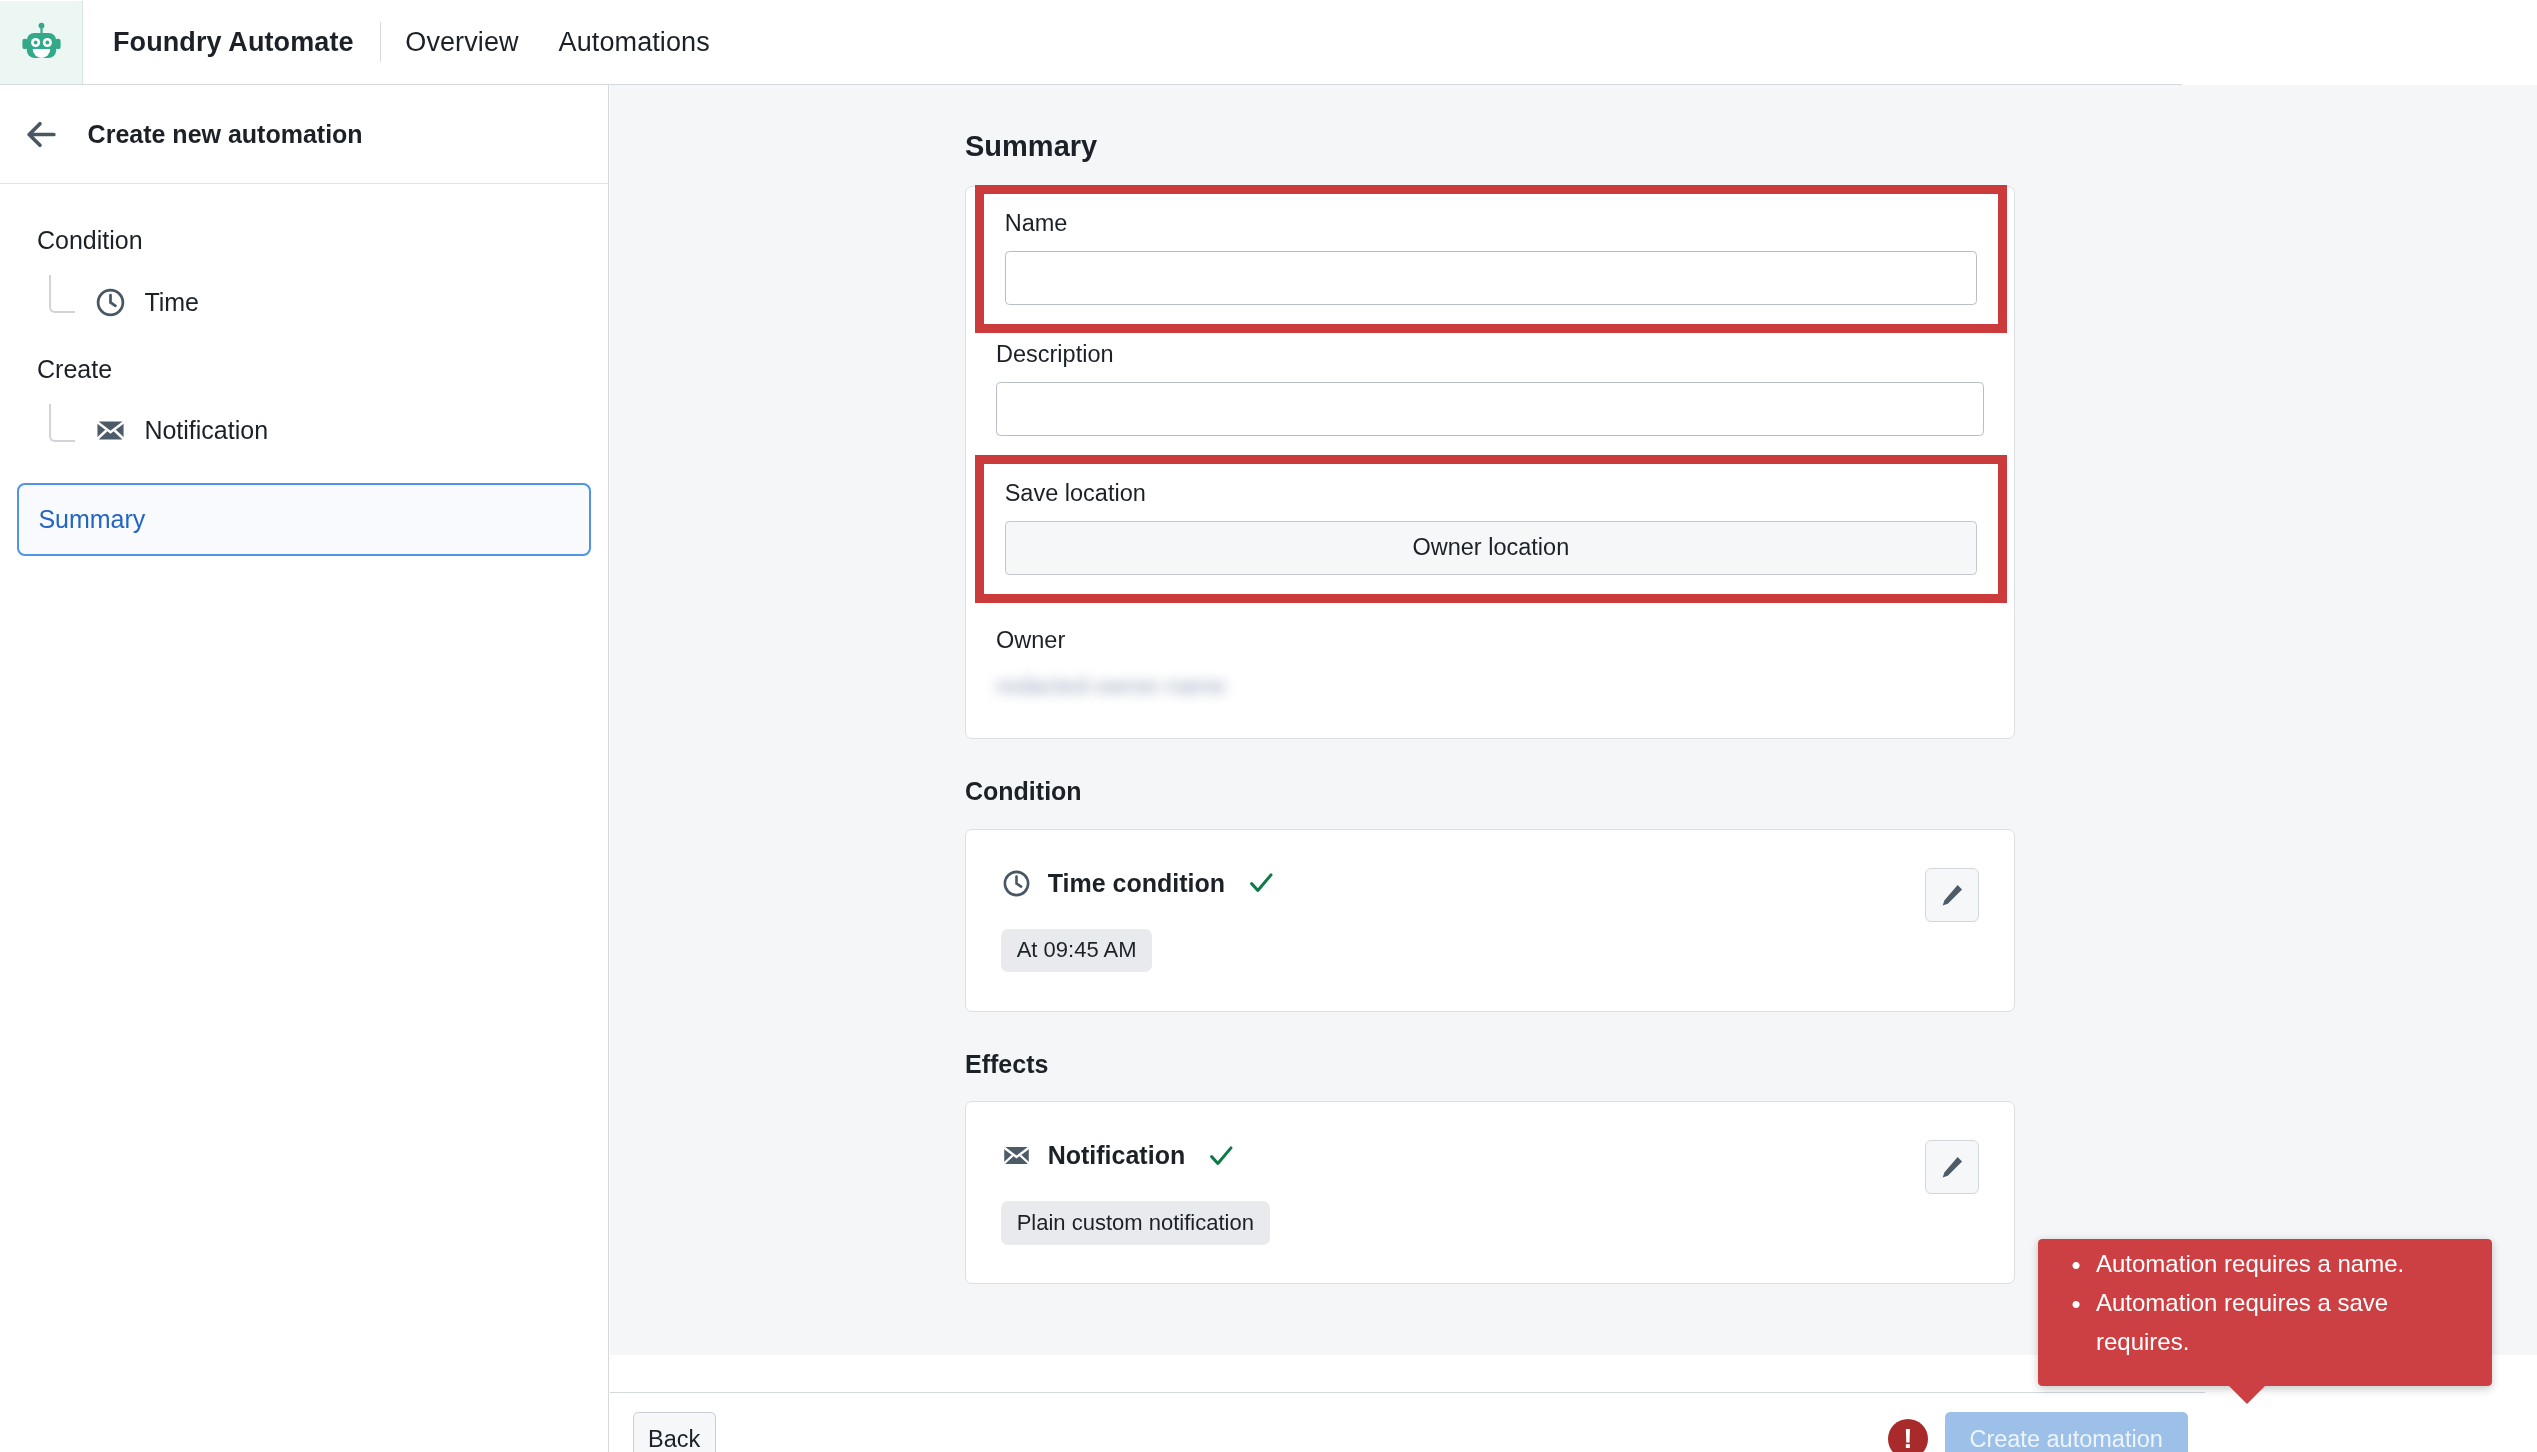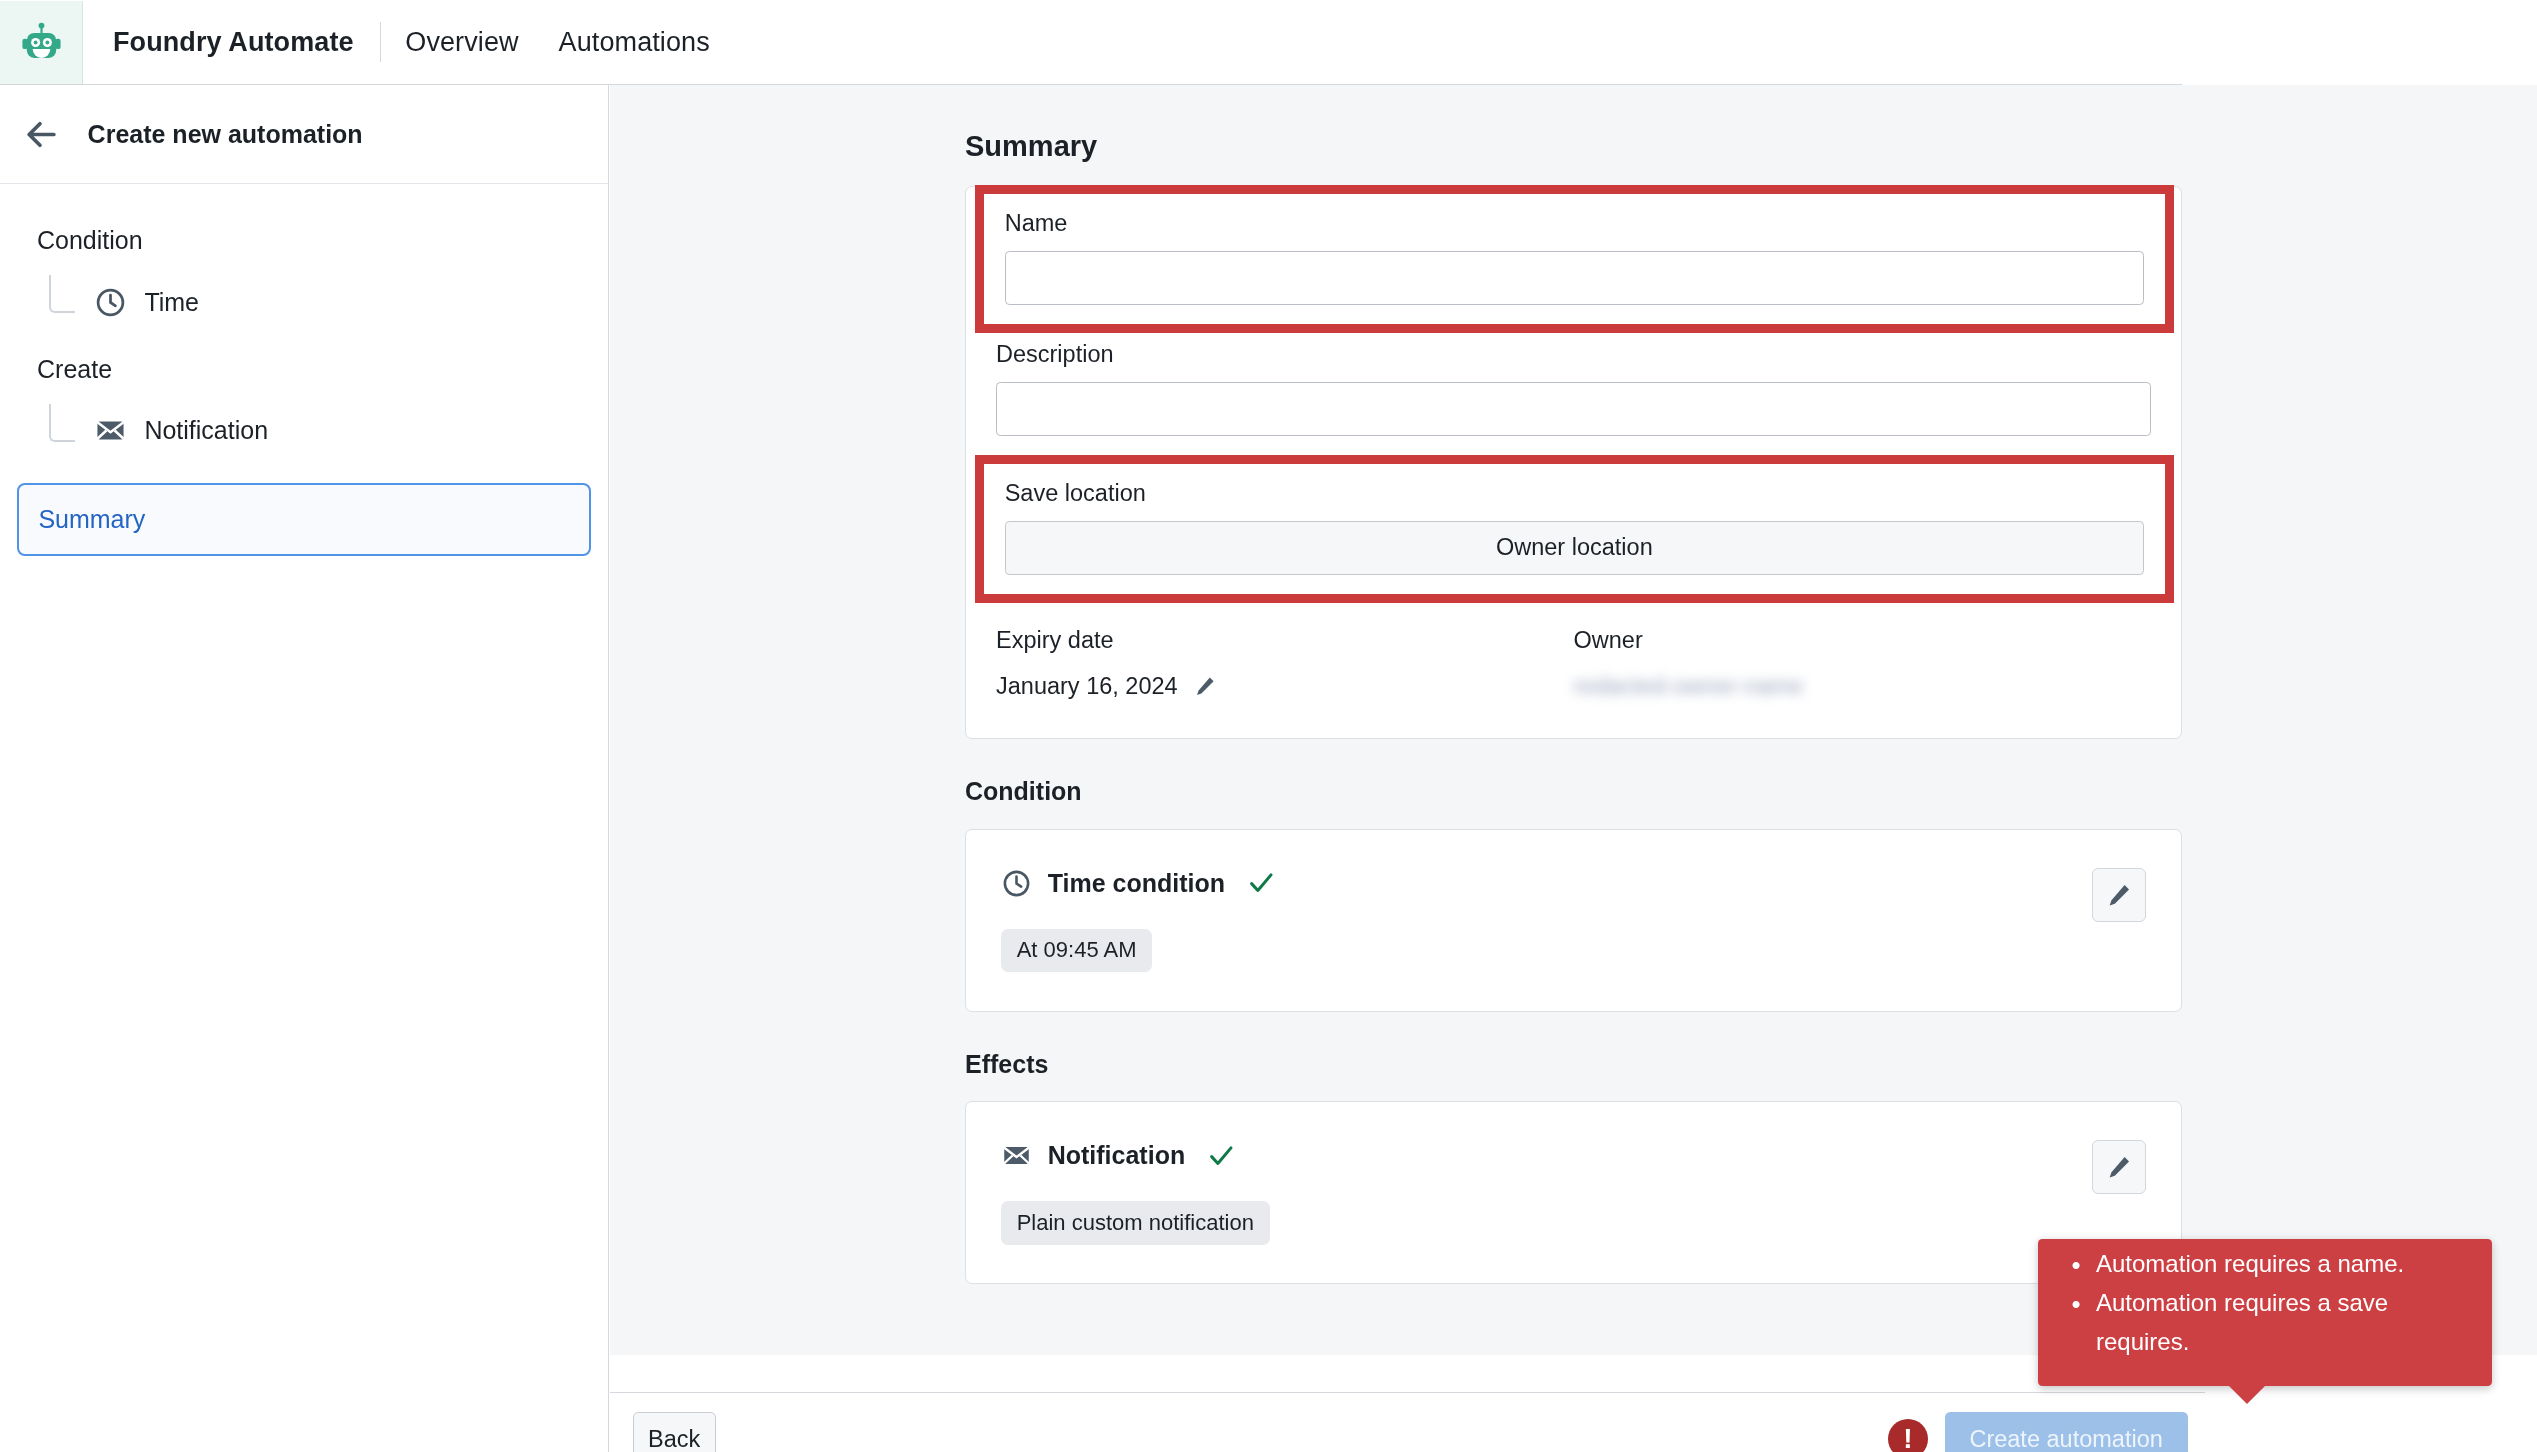--- a/index.html
+++ b/index.html
@@ -95,21 +95,21 @@
   }
   .content { padding: 45px 0 0 0; }
   .section-title {
     font-size: 29px; font-weight: 700; color: #1c2127;
     margin: 0 0 22.6px 355px;
   }
   .section-title.sub { font-size: 25px; margin-top: 38px; }
 
   .card {
     margin-left: 355px;
-    width: 1217px;
+    width: 1050px;
     background: #ffffff;
     border: 1.7px solid #dcdfe3;
     border-radius: 7px;
   }
 
   
   .redbox {
     border: 9.6px solid #cc3b3b;
     margin: -1.7px 7px 0 8.7px;
     padding: 15.7px 21px 19px 21px;
@@ -316,29 +316,20 @@
         <input class="text-input" type="text" value="" style="">
       </div>
 
       <div class="redbox" style="margin-top:19px;">
         <span class="field-label">Save location</span>
         <div class="select-location">Owner location</div>
       </div>
 
       <div class="meta-row">
         <div class="meta-col">
-          <div class="meta-label">Expiry date</div>
-          <div class="meta-value">
-            <span>January 16, 2024</span>
-            <svg class="pencil-inline" viewBox="0 0 24 24">
-              <path d="M16.8 3.4 L20.6 7.2 L8.4 19.4 L4 21 L5.6 16.6 Z" fill="#4d5b69"></path>
-            </svg>
-          </div>
-        </div>
-        <div class="meta-col">
           <div class="meta-label">Owner</div>
           <div class="owner-blur">redacted-owner-name</div>
         </div>
       </div>
     </div>
 
     <div class="section-title sub">Condition</div>
     <div class="card">
       <div class="sum-card">
         <div class="sc-head">

